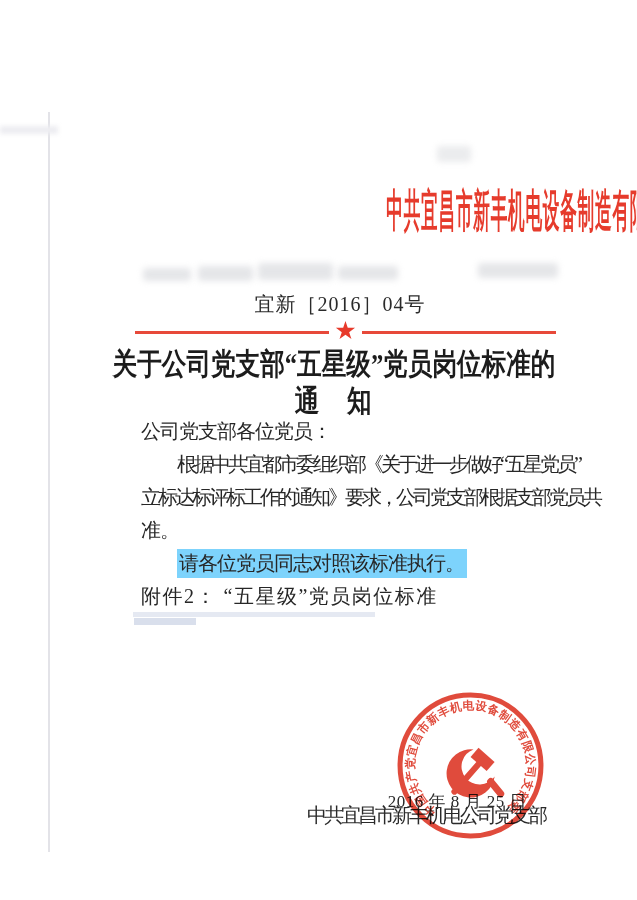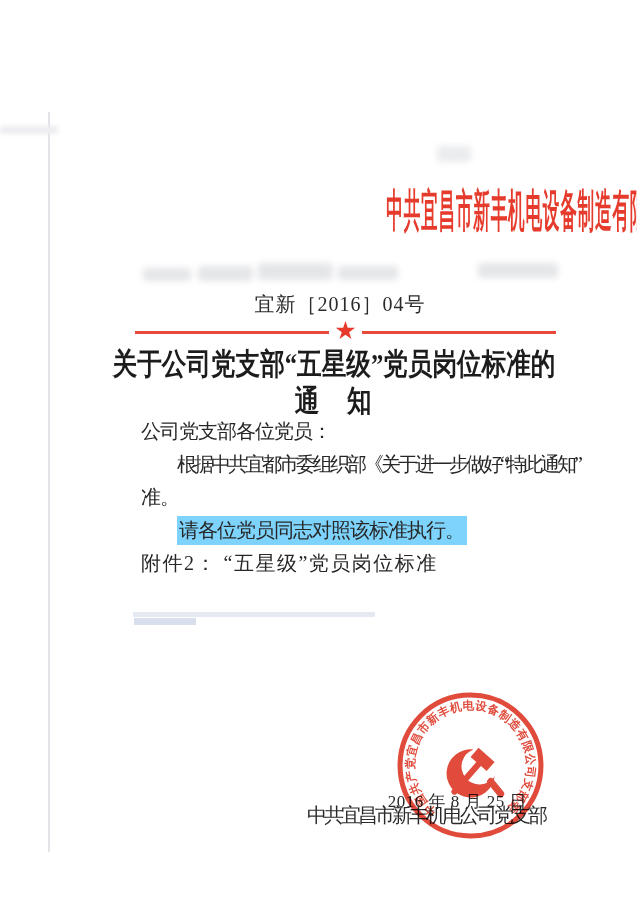--- a/index.html
+++ b/index.html
@@ -74,21 +74,22 @@
 
 <div class="abs title-wrap">
   <div class="title-block">
     <div>关于公司党支部“五星级”党员岗位标准的</div>
     <div class="title-line2">通　知</div>
   </div>
 </div>
 
 <div class="abs body-block">
   <div class="bline ls-norm">公司党支部各位党员：</div>
-  <div class="bline ls-tight indent">根据中共宜都市委组织部《关于进一步做好“特此通知”</div>
+  <div class="bline ls-tight indent">根据中共宜都市委组织部《关于进一步做好“五星党员”</div>
+  <div class="bline ls-tight">立标达标评标工作的通知》要求，公司党支部根据支部党员共</div>
   <div class="bline ls-norm">准。</div>
   <div class="bline ls-norm indent"><span class="hl">请各位党员同志对照该标准执行。</span></div>
   <div class="bline ls-wide">附件2： “五星级”党员岗位标准</div>
 </div>
 
 <div class="abs remnant-line"></div>
 <div class="abs remnant-stub"></div>
 
 <div class="abs signature">中共宜昌市新丰机电公司党支部</div>
 <div class="abs date">2016 年 8 月 25 日</div>

